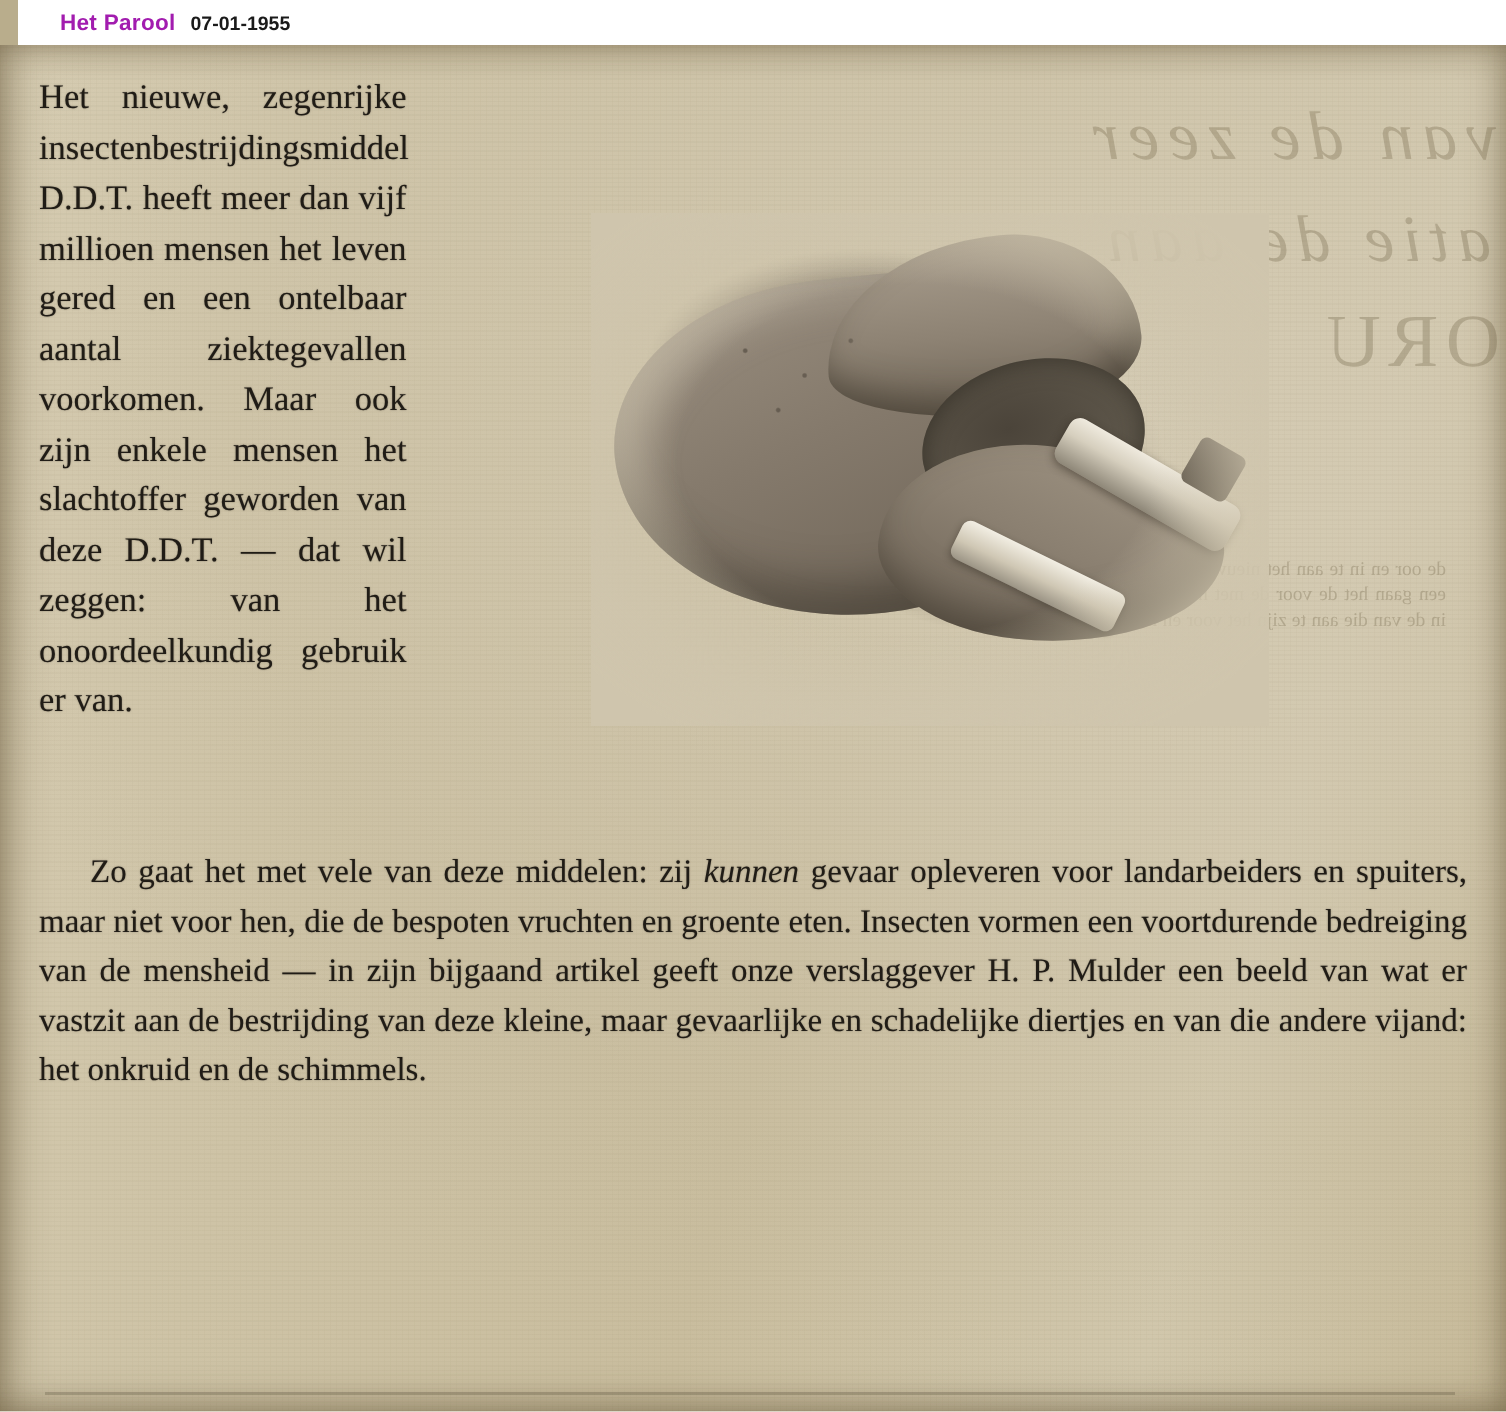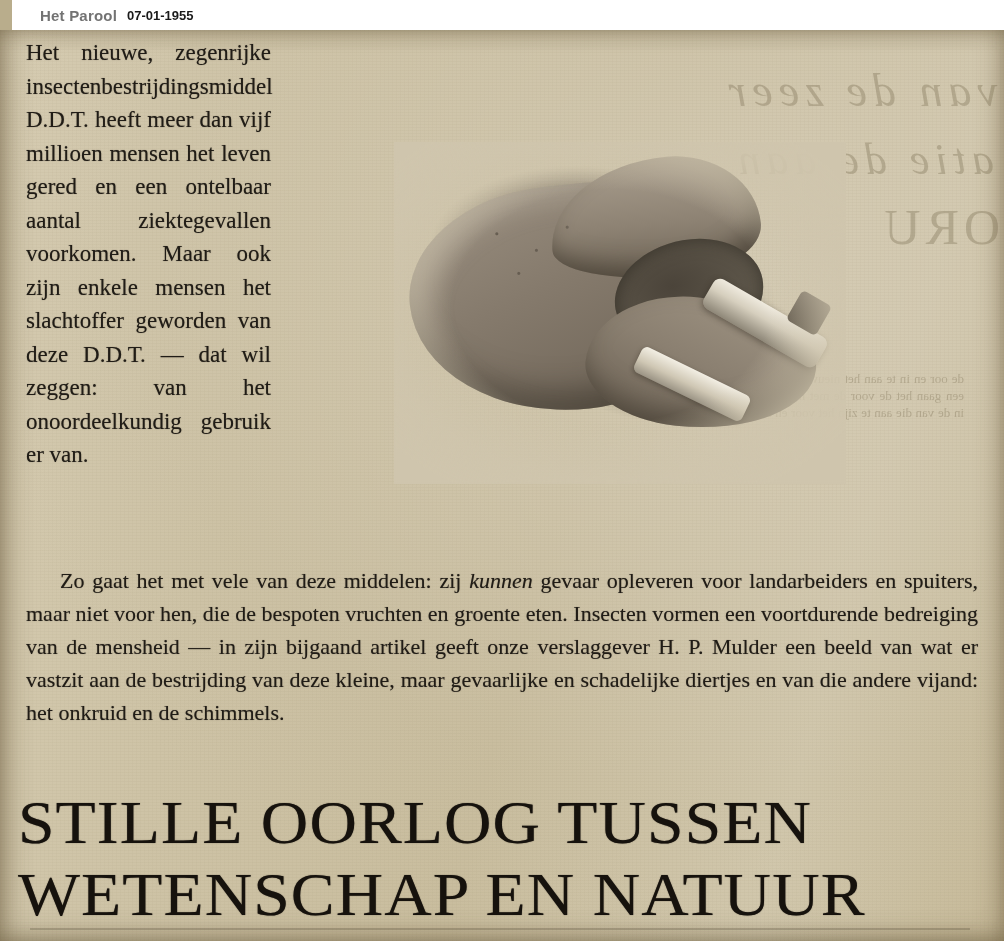--- a/index.html
+++ b/index.html
@@ -32,21 +32,21 @@
   #masthead-bar .left-sliver {
     width: 12px;
     height: 30px;
     background: #b9ad8c;
   }
   #paper-name {
     margin-left: 28px;
     font-family: "Liberation Sans", sans-serif;
     font-weight: bold;
     font-size: 15px;
-    color: #737373;
+    color: #a21caf;
     letter-spacing: 0.2px;
   }
   #paper-date {
     margin-left: 10px;
     font-family: "Liberation Sans", sans-serif;
     font-weight: bold;
     font-size: 13px;
     color: #1a1a1a;
   }
 
@@ -230,21 +230,21 @@
   #photo .softmask {
     position: absolute;
     inset: -6px;
     background: radial-gradient(ellipse 64% 62% at 48% 48%, rgba(0,0,0,0) 55%, rgba(207,197,173,0.85) 82%, rgba(207,197,173,1) 100%);
   }
 
   
   #lead-column {
     position: absolute;
     left: 26px;
-    top: 6px;
+    top: 18px;
     width: 245px;
     z-index: 10;
     font-family: "Liberation Serif", serif;
     font-size: 23px;
     line-height: 33.5px;
     color: #201c16;
     text-align: justify;
     text-shadow: 0 0 1px rgba(40,34,26,0.55);
   }
   #body-paragraph {
@@ -325,23 +325,19 @@
       <div class="tube-cap"></div>
       <div class="tube2"></div>
       <div class="speckle"></div>
       <div class="softmask"></div>
     </div>
 
     <div id="lead-column">Het nieuwe, zegenrijke insectenbestrijdingsmiddel D.D.T. heeft meer dan vijf millioen mensen het leven gered en een ontelbaar aantal ziektegevallen voorkomen. Maar ook zijn enkele mensen het slachtoffer geworden van deze D.D.T. — dat wil zeggen: van het onoordeelkundig gebruik er van.</div>
 
     <div id="body-paragraph"><span>Zo gaat het met vele van deze middelen: zij </span><em>kunnen</em><span> gevaar opleveren voor landarbeiders en spuiters, maar niet voor hen, die de bespoten vruchten en groente eten. Insecten vormen een voortdurende bedreiging van de mensheid — in zijn bijgaand artikel geeft onze verslaggever H. P. Mulder een beeld van wat er vastzit aan de bestrijding van deze kleine, maar gevaarlijke en schadelijke diertjes en van die andere vijand: het onkruid en de schimmels.</span></div>
 
-    <div id="headline">
-      <span class="line l1">STILLE OORLOG TUSSEN</span>
-      <span class="line l2">WETENSCHAP EN NATUUR</span>
-    </div>
 
     <div id="bottom-rule"></div>
 
     <div id="grain"></div>
     <div id="vignette"></div>
   </div>
 </div>
 
 </body></html>

